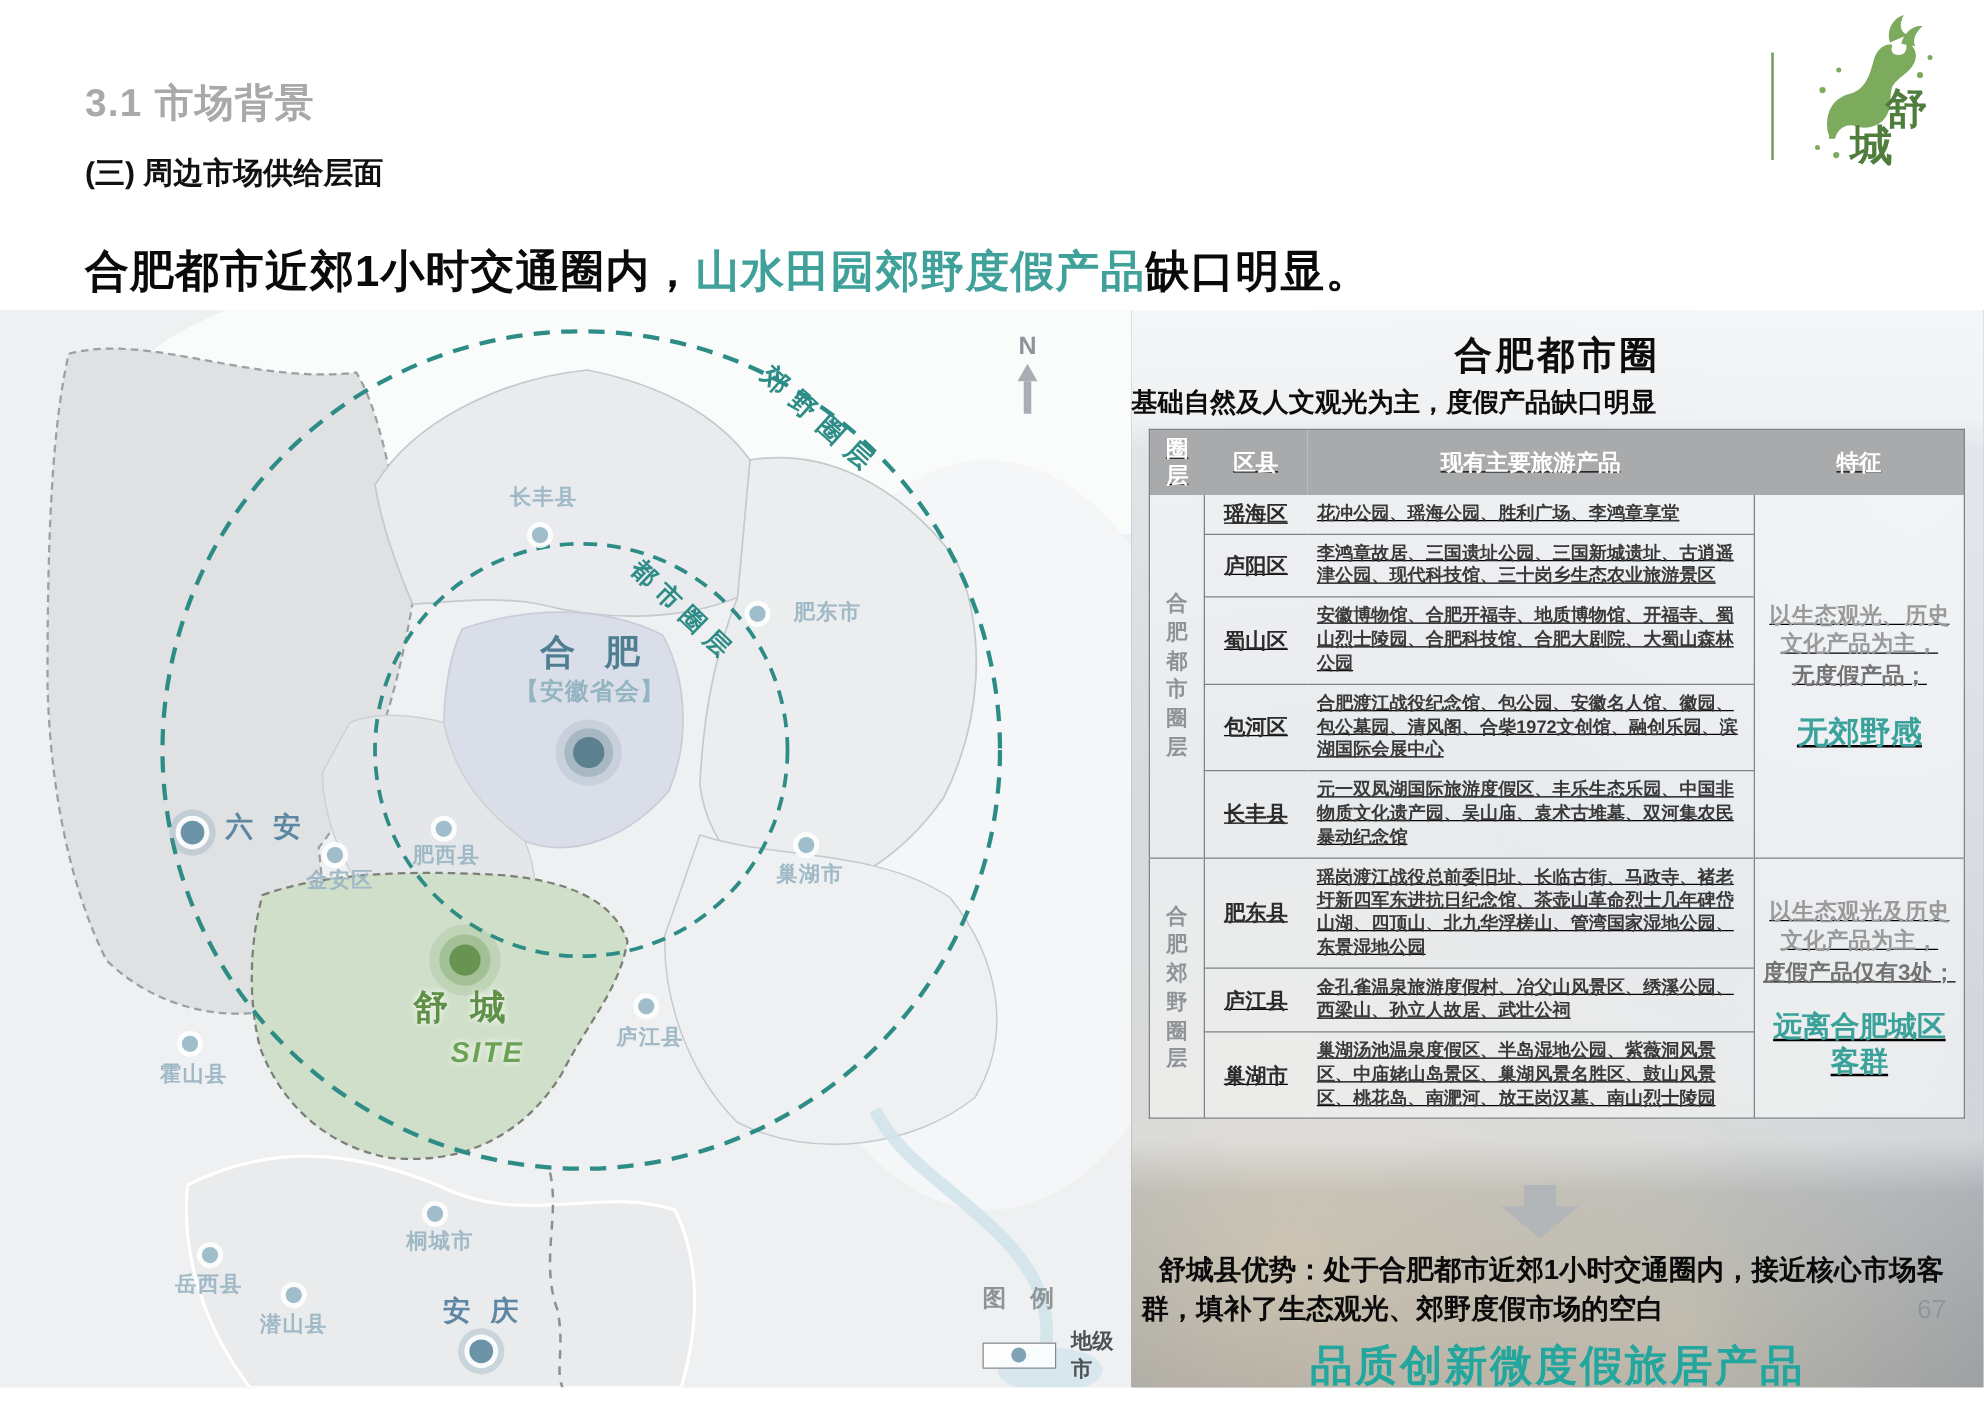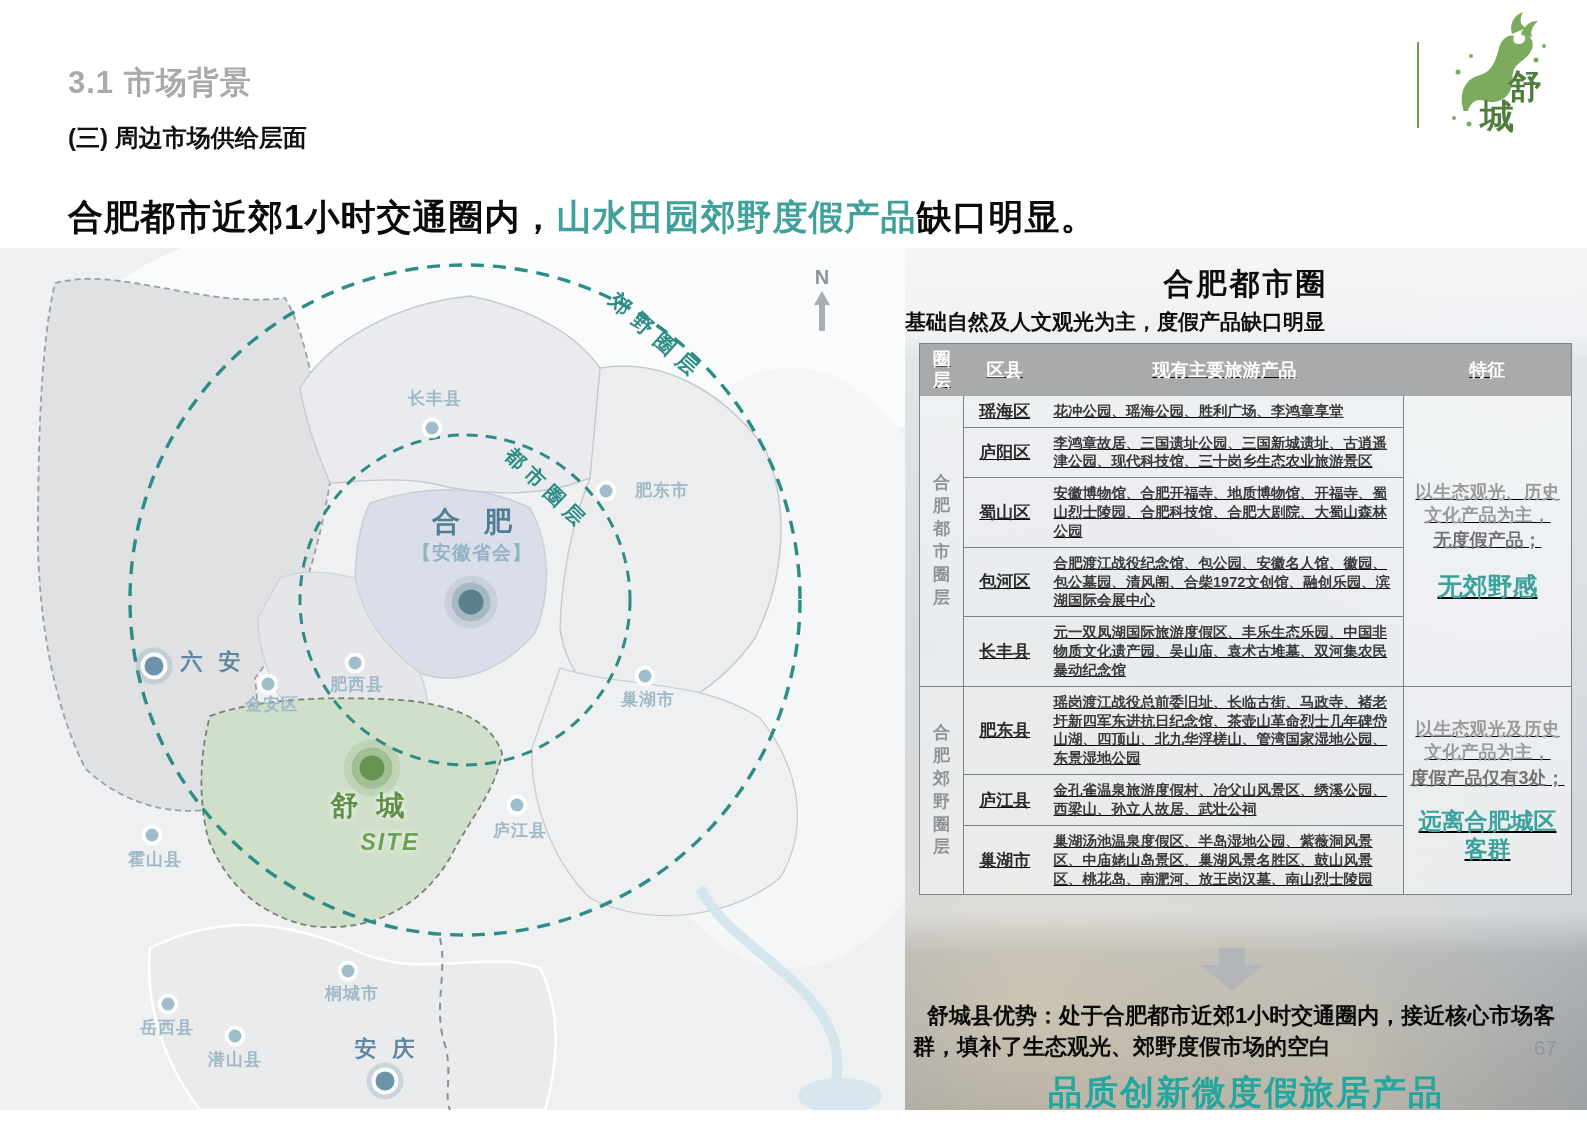--- a/index.html
+++ b/index.html
@@ -184,20 +184,30 @@
     <span class="map-lbl lbl-s" style="left:352px;top:745px;">桐城市</span>
     <span class="map-lbl lbl-s" style="left:167px;top:779px;">岳西县</span>
     <span class="map-lbl lbl-s" style="left:235px;top:811px;">潜山县</span>
     <span class="map-lbl lbl-m" style="left:387px;top:801px;">安 庆</span>
 
     <span class="map-lbl lbl-hefei" style="left:476px;top:274px;">合 肥</span>
     <span class="map-lbl lbl-hefei-sub" style="left:472px;top:305px;">【安徽省会】</span>
     <span class="map-lbl lbl-site" style="left:370px;top:558px;">舒 城</span>
     <span class="map-lbl lbl-site-tag" style="left:366px;top:594px;margin-left:24px;">SITE</span>
 
+    <div class="legend">
+      <div class="legend-title">图 例</div>
+      <div class="legend-row">
+        <div class="legend-box">
+            <div class="legend-dot1"></div>
+          </div>
+        <div class="legend-lab">地级市</div>
+      </div>
+
+    </div>
   </div>
 
   <div class="right-panel">
     <div class="photo"></div>
     <div class="veil"></div>
 
     <div class="panel-title">合肥都市圈</div>
     <div class="panel-subtitle">基础自然及人文观光为主，度假产品缺口明显</div>
 
     <table class="metro">

